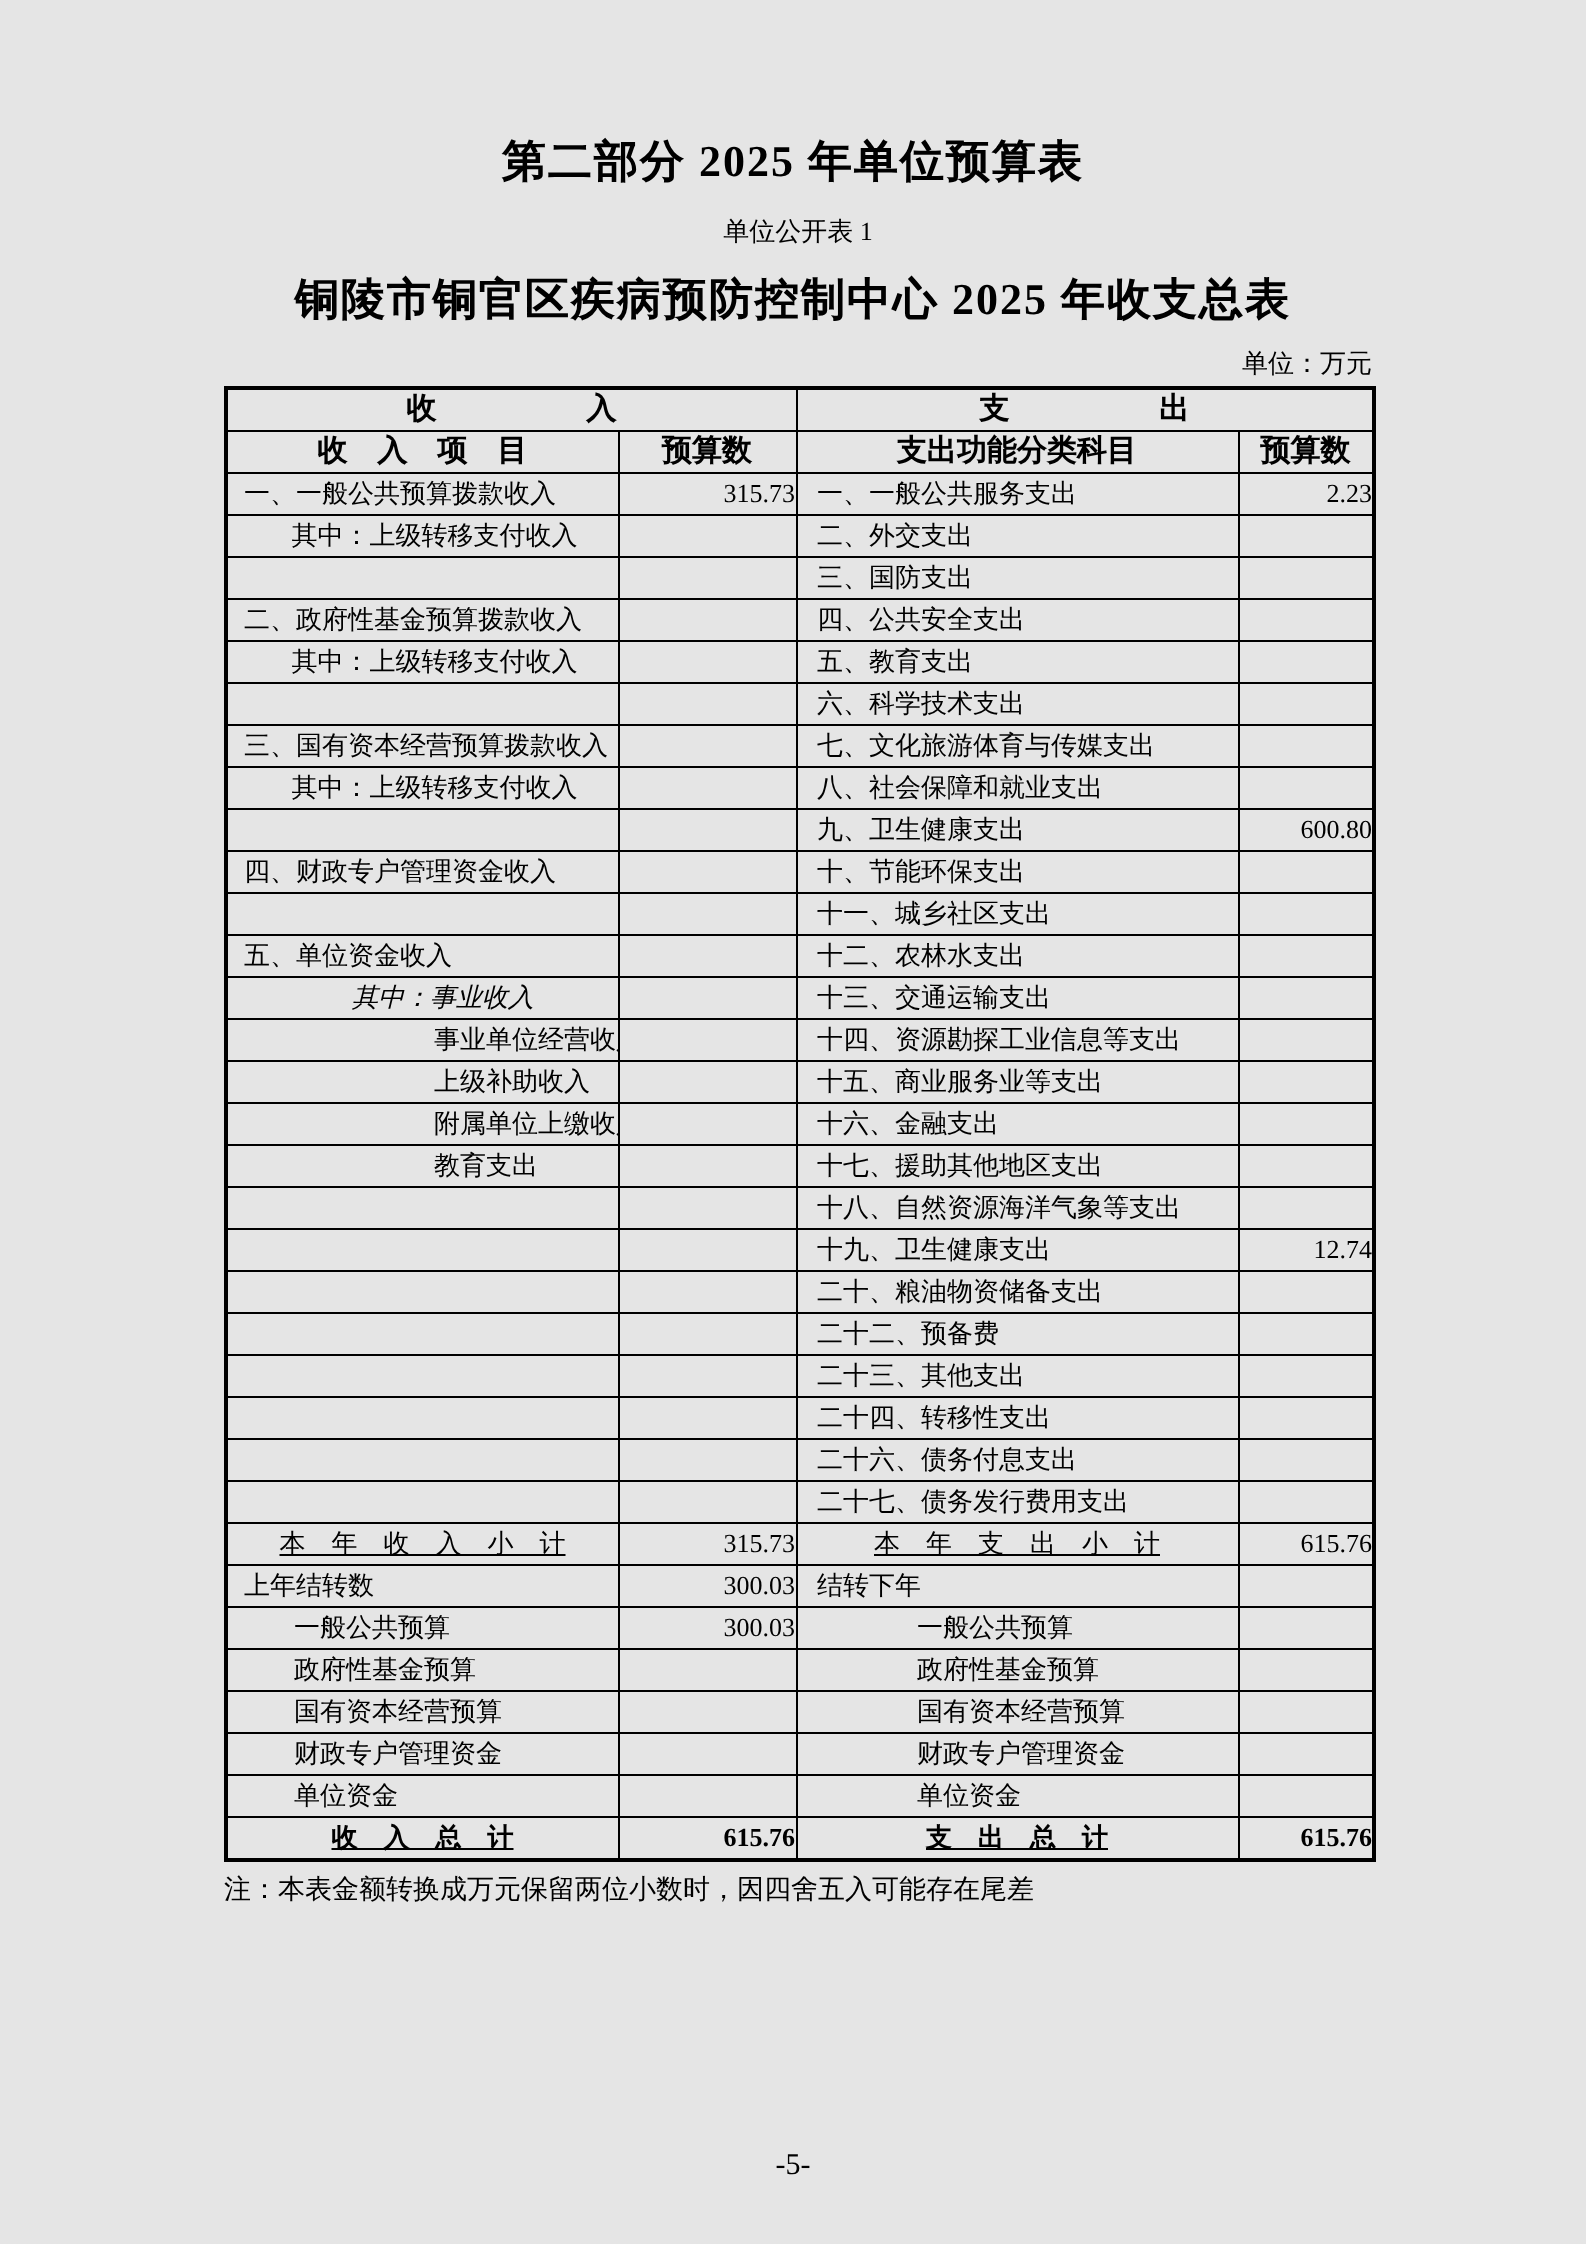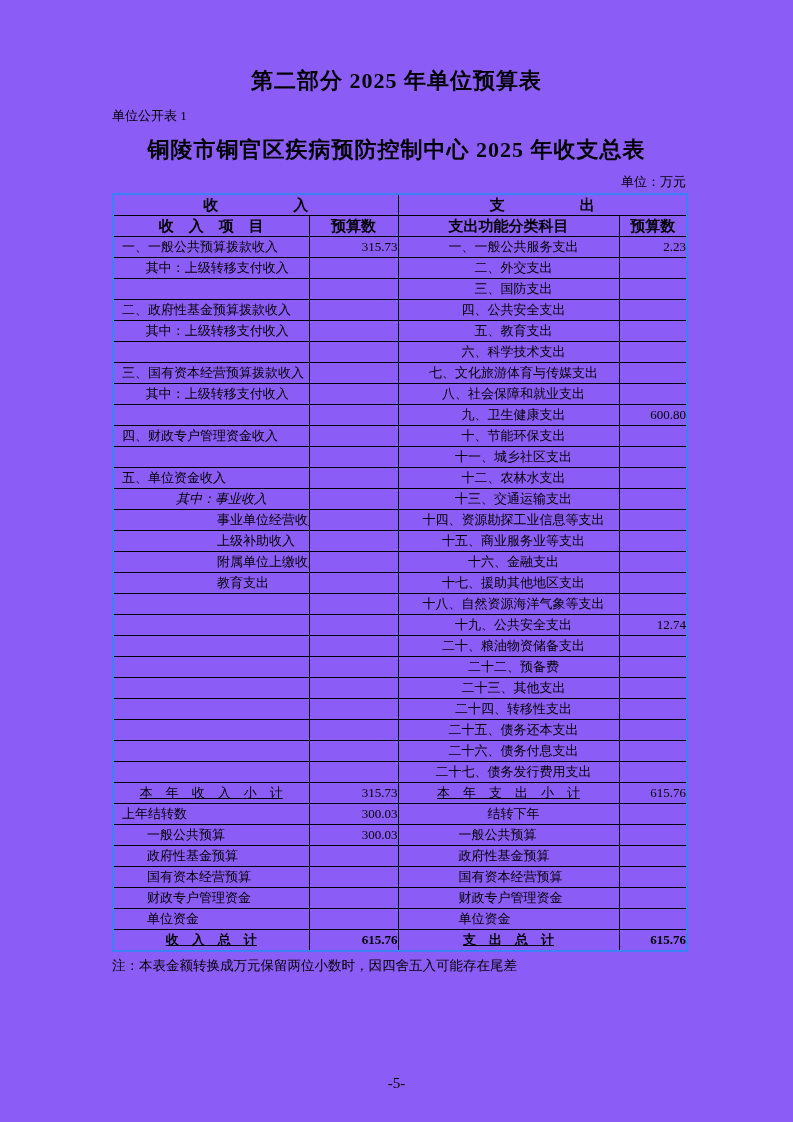--- a/index.html
+++ b/index.html
@@ -1,54 +1,54 @@
 <!DOCTYPE html>
 <html><head>
 <meta charset="utf-8">
 <style>
   html,body{margin:0;padding:0;background:#888;}
   .page{
-    width:793px;height:1122px;background:#8b5cf6;position:relative;
+    width:793px;height:1122px;background:#e5e5e5;position:relative;
     margin:0 auto;color:#000;
     font-family:"Liberation Serif","DejaVu Serif",serif;
     box-sizing:border-box;
   }
   .doc-title{
     padding-top:66px;text-align:center;font-size:22px;font-weight:bold;
     line-height:30px;letter-spacing:1px;
   }
   .band{width:574px;margin-left:112px;}
-  .table-label{ text-align:left;font-size:13px;margin-top:12px;line-height:16px;}
+  .table-label{ text-align:center;font-size:13px;margin-top:12px;line-height:16px;}
   .table-title{
     text-align:center;font-size:22px;font-weight:bold;margin-top:11px;line-height:30px;
     letter-spacing:1px;
   }
   .unit-label{text-align:right;font-size:13px;margin-top:9px;margin-bottom:3px;line-height:16px;}
   table.budget{
     border-collapse:collapse;width:574px;margin-left:112px;table-layout:fixed;
-    border:2px solid #3b82f6;
+    border:2px solid #000000;
   }
   table.budget th,table.budget td{
     border:1px solid #000;height:20px;line-height:20px;padding:0;
     overflow:hidden;white-space:nowrap;font-size:13px;vertical-align:middle;
   }
   table.budget th{font-weight:bold;font-size:15px;text-align:center;}
   td.c1,td.c3{text-align:left;}
   td.c2,td.c4{text-align:right;}
   .num{
     padding-right:2px;font-family:"Liberation Serif","DejaVu Serif",serif;
   }
   
   td.c1.ind0{padding-left:8px;}
   td.c1.ind1{padding-left:12px;text-align:center;}
   td.c1.ind2{padding-left:62px;font-style:italic;}
   td.c1.ind3{padding-left:103px;}
   td.c1.ind4{padding-left:33px;}
   
-  td.c3.ind0{padding-left:10px;text-align:center;}
+  td.c3.ind0{padding-left:10px;}
   td.c3.ind4{padding-left:60px;}
   td.center{text-align:center;padding-left:0 !important;text-decoration:underline;}
   tr.total-row td{font-weight:bold;}
   .note{margin-left:112px;font-size:13.5px;margin-top:5px;line-height:18px;}
   .page-number{
     position:absolute;bottom:30px;left:0;right:0;text-align:center;font-size:15px;
   }
 </style>
 </head>
 <body>
@@ -187,21 +187,21 @@
         </tr>
         <tr>
           <td class="c1"></td>
           <td class="c2 num"></td>
           <td class="c3 ind0">十八、自然资源海洋气象等支出</td>
           <td class="c4 num"></td>
         </tr>
         <tr>
           <td class="c1"></td>
           <td class="c2 num"></td>
-          <td class="c3 ind0">十九、公共安全支出</td>
+          <td class="c3 ind0">十九、卫生健康支出</td>
           <td class="c4 num">12.74</td>
         </tr>
         <tr>
           <td class="c1"></td>
           <td class="c2 num"></td>
           <td class="c3 ind0">二十、粮油物资储备支出</td>
           <td class="c4 num"></td>
         </tr>
         <tr>
           <td class="c1"></td>
@@ -212,26 +212,20 @@
         <tr>
           <td class="c1"></td>
           <td class="c2 num"></td>
           <td class="c3 ind0">二十三、其他支出</td>
           <td class="c4 num"></td>
         </tr>
         <tr>
           <td class="c1"></td>
           <td class="c2 num"></td>
           <td class="c3 ind0">二十四、转移性支出</td>
-          <td class="c4 num"></td>
-        </tr>
-        <tr>
-          <td class="c1"></td>
-          <td class="c2 num"></td>
-          <td class="c3 ind0">二十五、债务还本支出</td>
           <td class="c4 num"></td>
         </tr>
         <tr>
           <td class="c1"></td>
           <td class="c2 num"></td>
           <td class="c3 ind0">二十六、债务付息支出</td>
           <td class="c4 num"></td>
         </tr>
         <tr>
           <td class="c1"></td>

